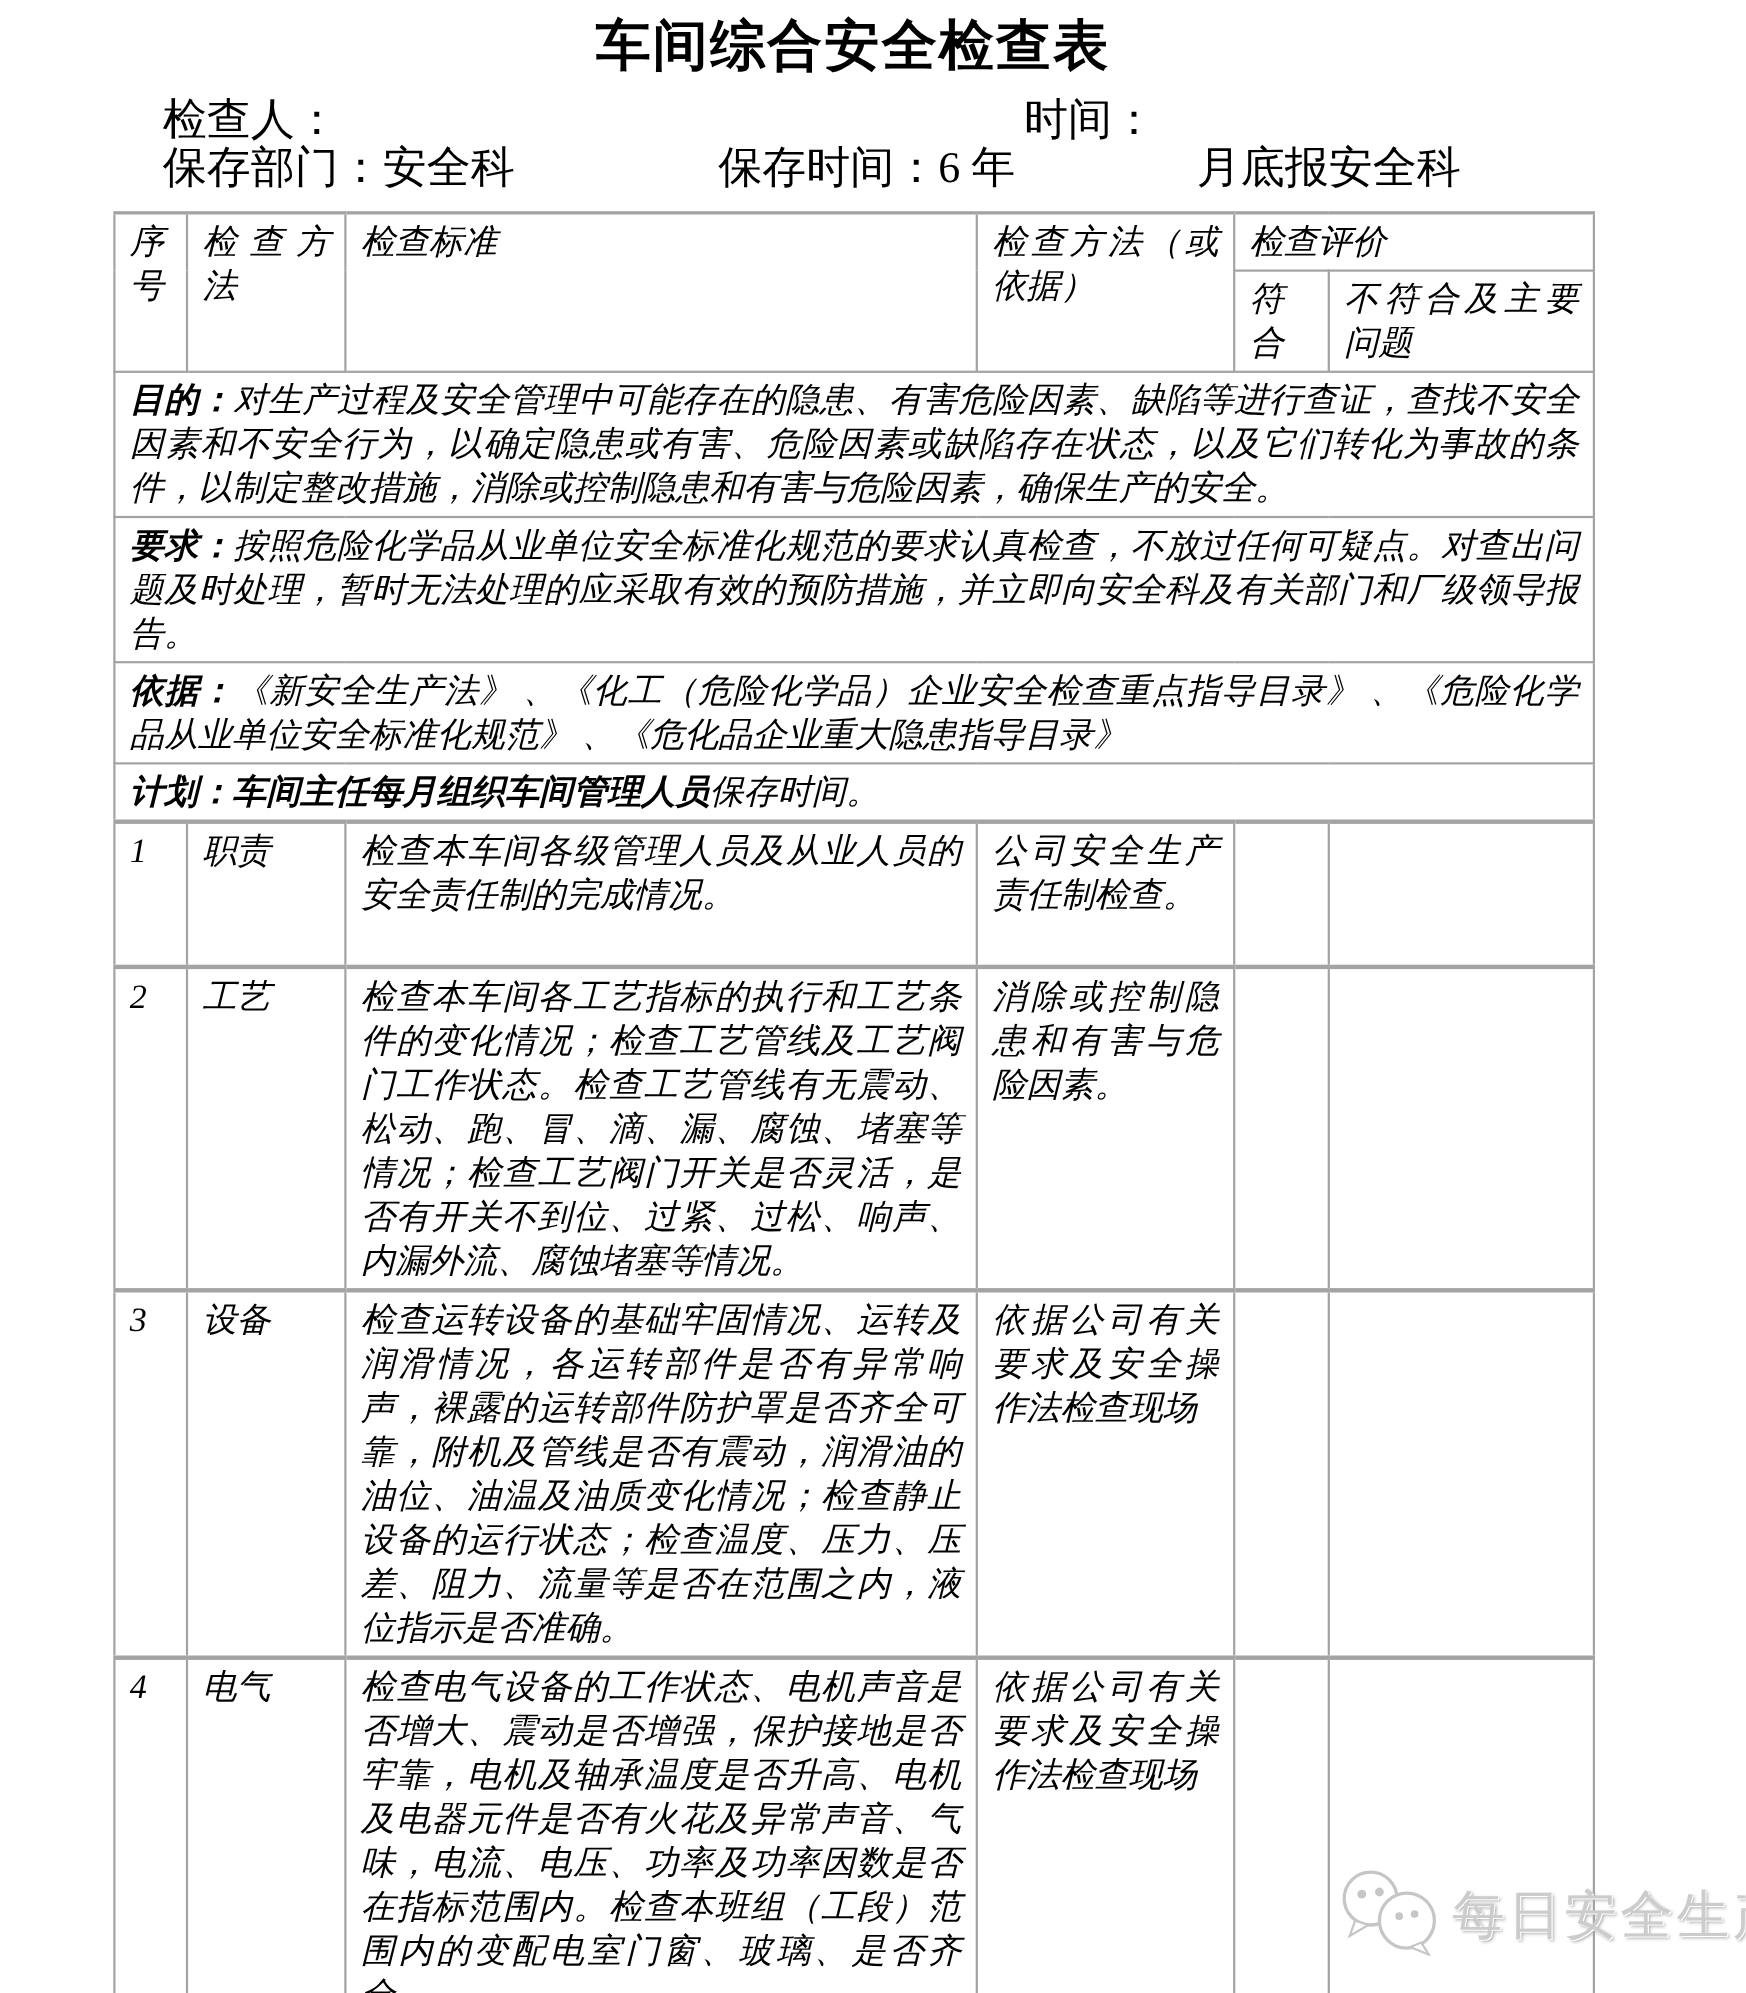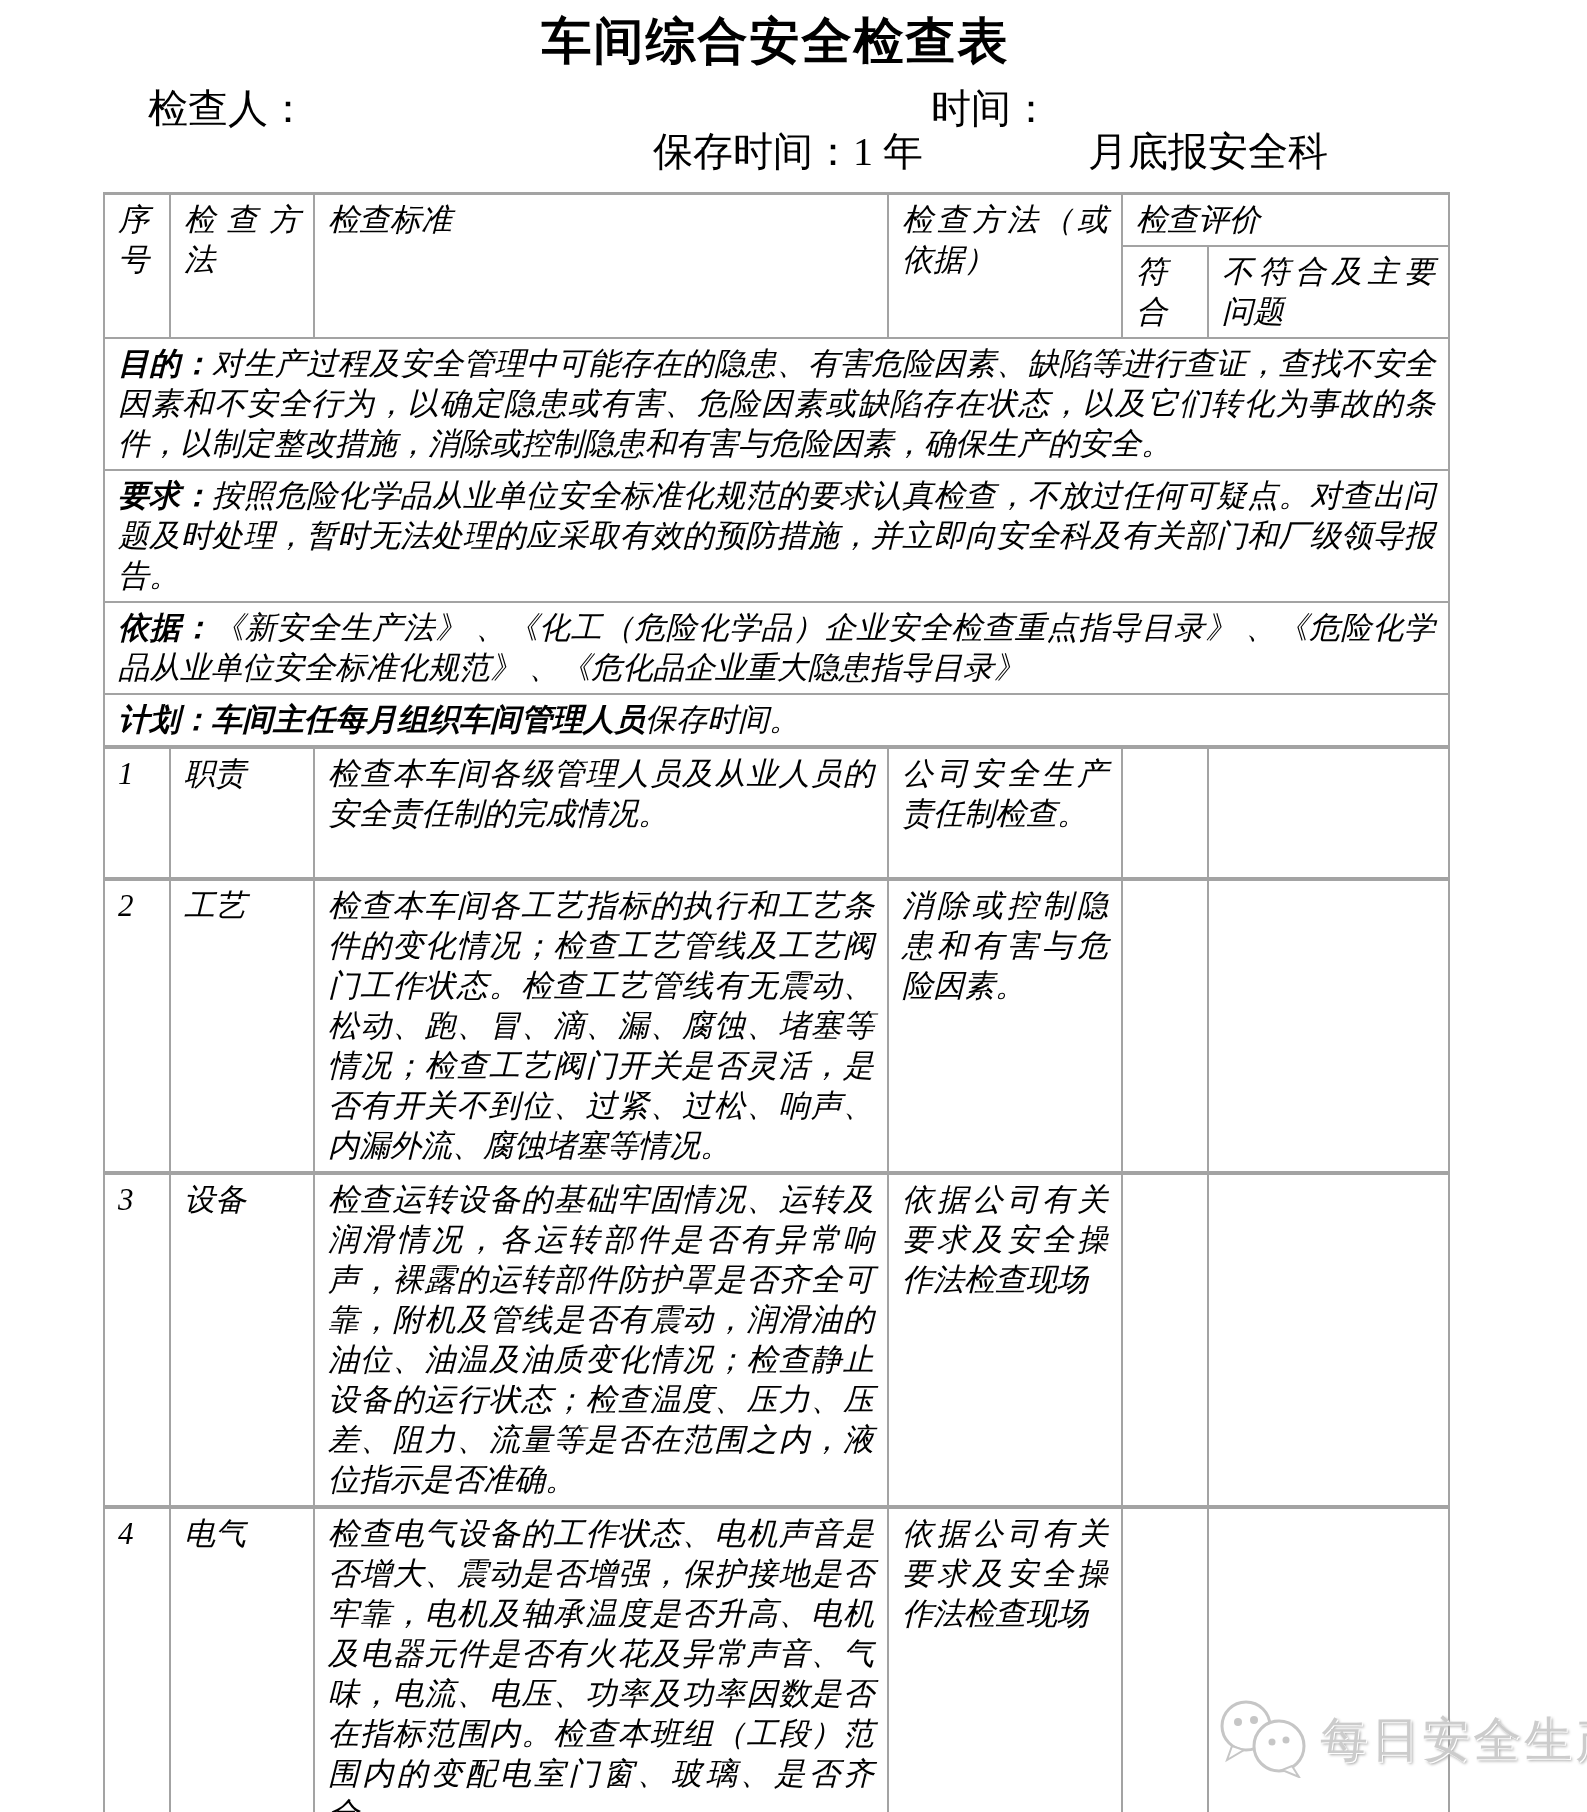--- a/index.html
+++ b/index.html
@@ -36,21 +36,22 @@
 <div class="page">
 
   <h1 class="doc-title">车间综合安全检查表</h1>
 
   <div class="meta">
     <div class="mrow">
       <span class="pos-0">检查人：</span>
       <span class="pos-time">时间：</span>
     </div>
     <div class="mrow">
-      <span class="pos-savetime">保存时间：1 年</span>
+      <span class="pos-0">保存部门：安全科</span>
+      <span class="pos-savetime">保存时间：6 年</span>
       <span class="pos-report">月底报安全科</span>
     </div>
   </div>
 
   <table class="doc">
     <colgroup>
       <col style="width:66px">
         <col style="width:144px">
         <col style="width:574px">
       <col style="width:234px">

